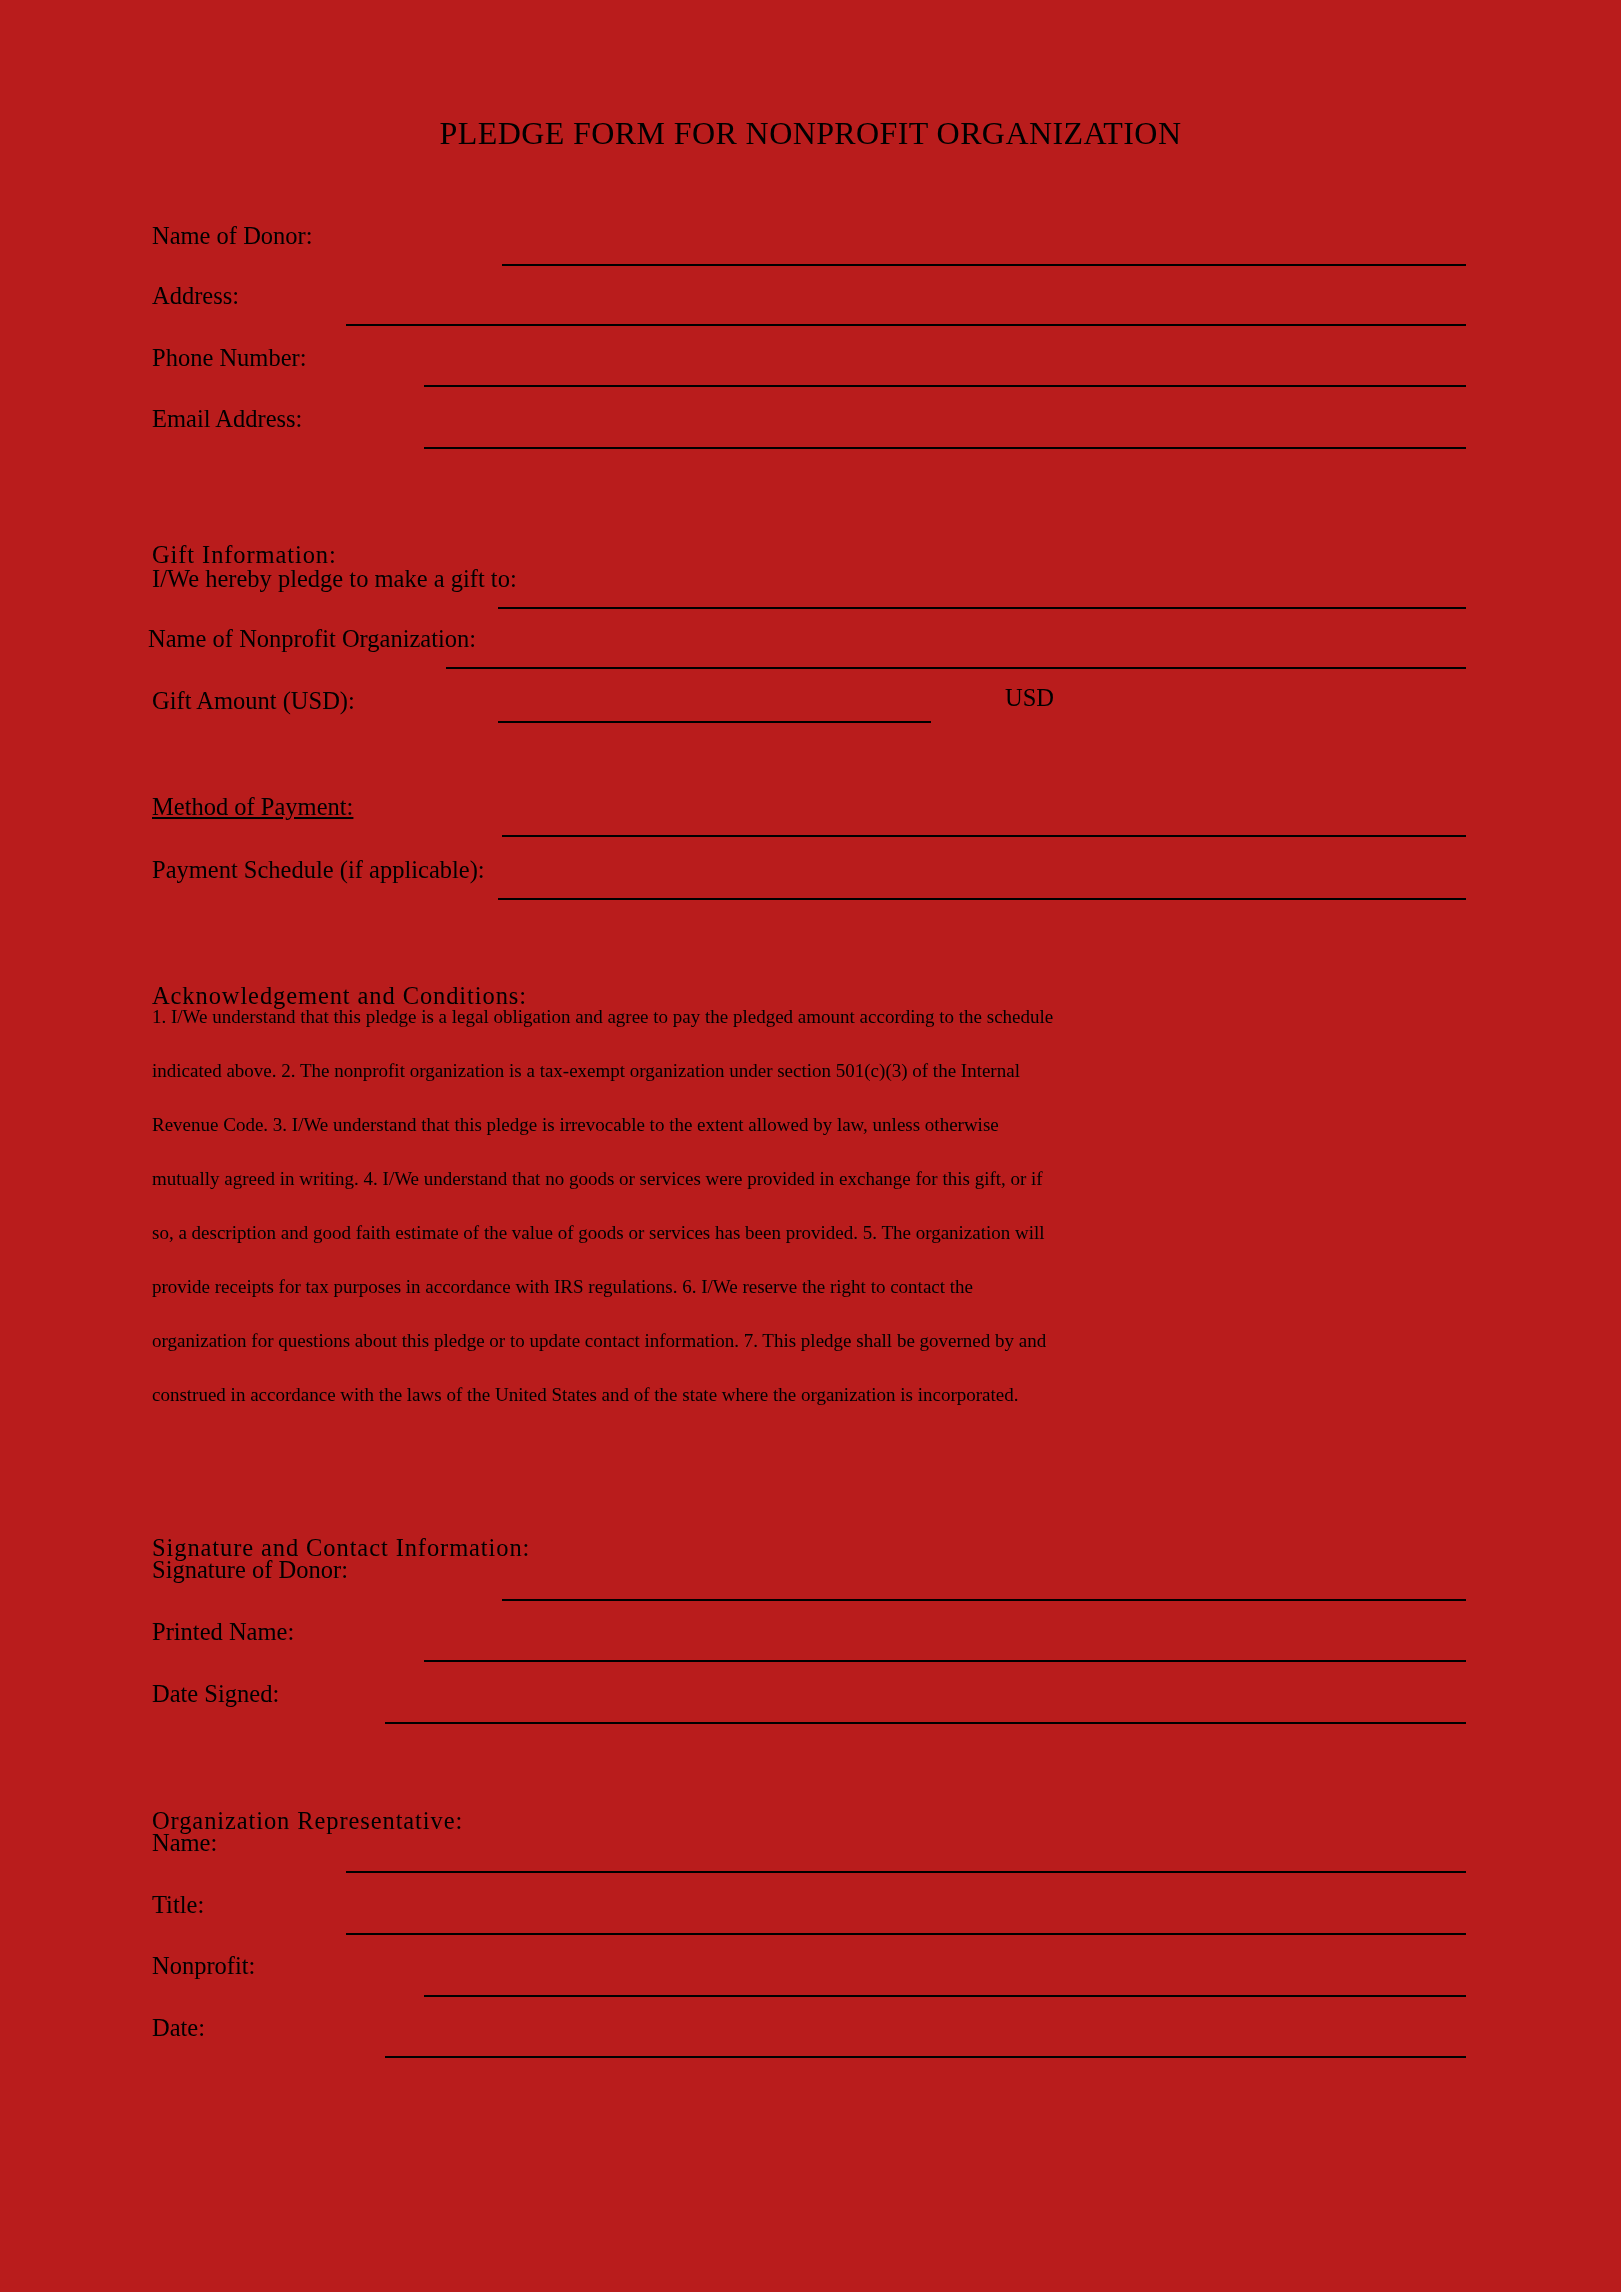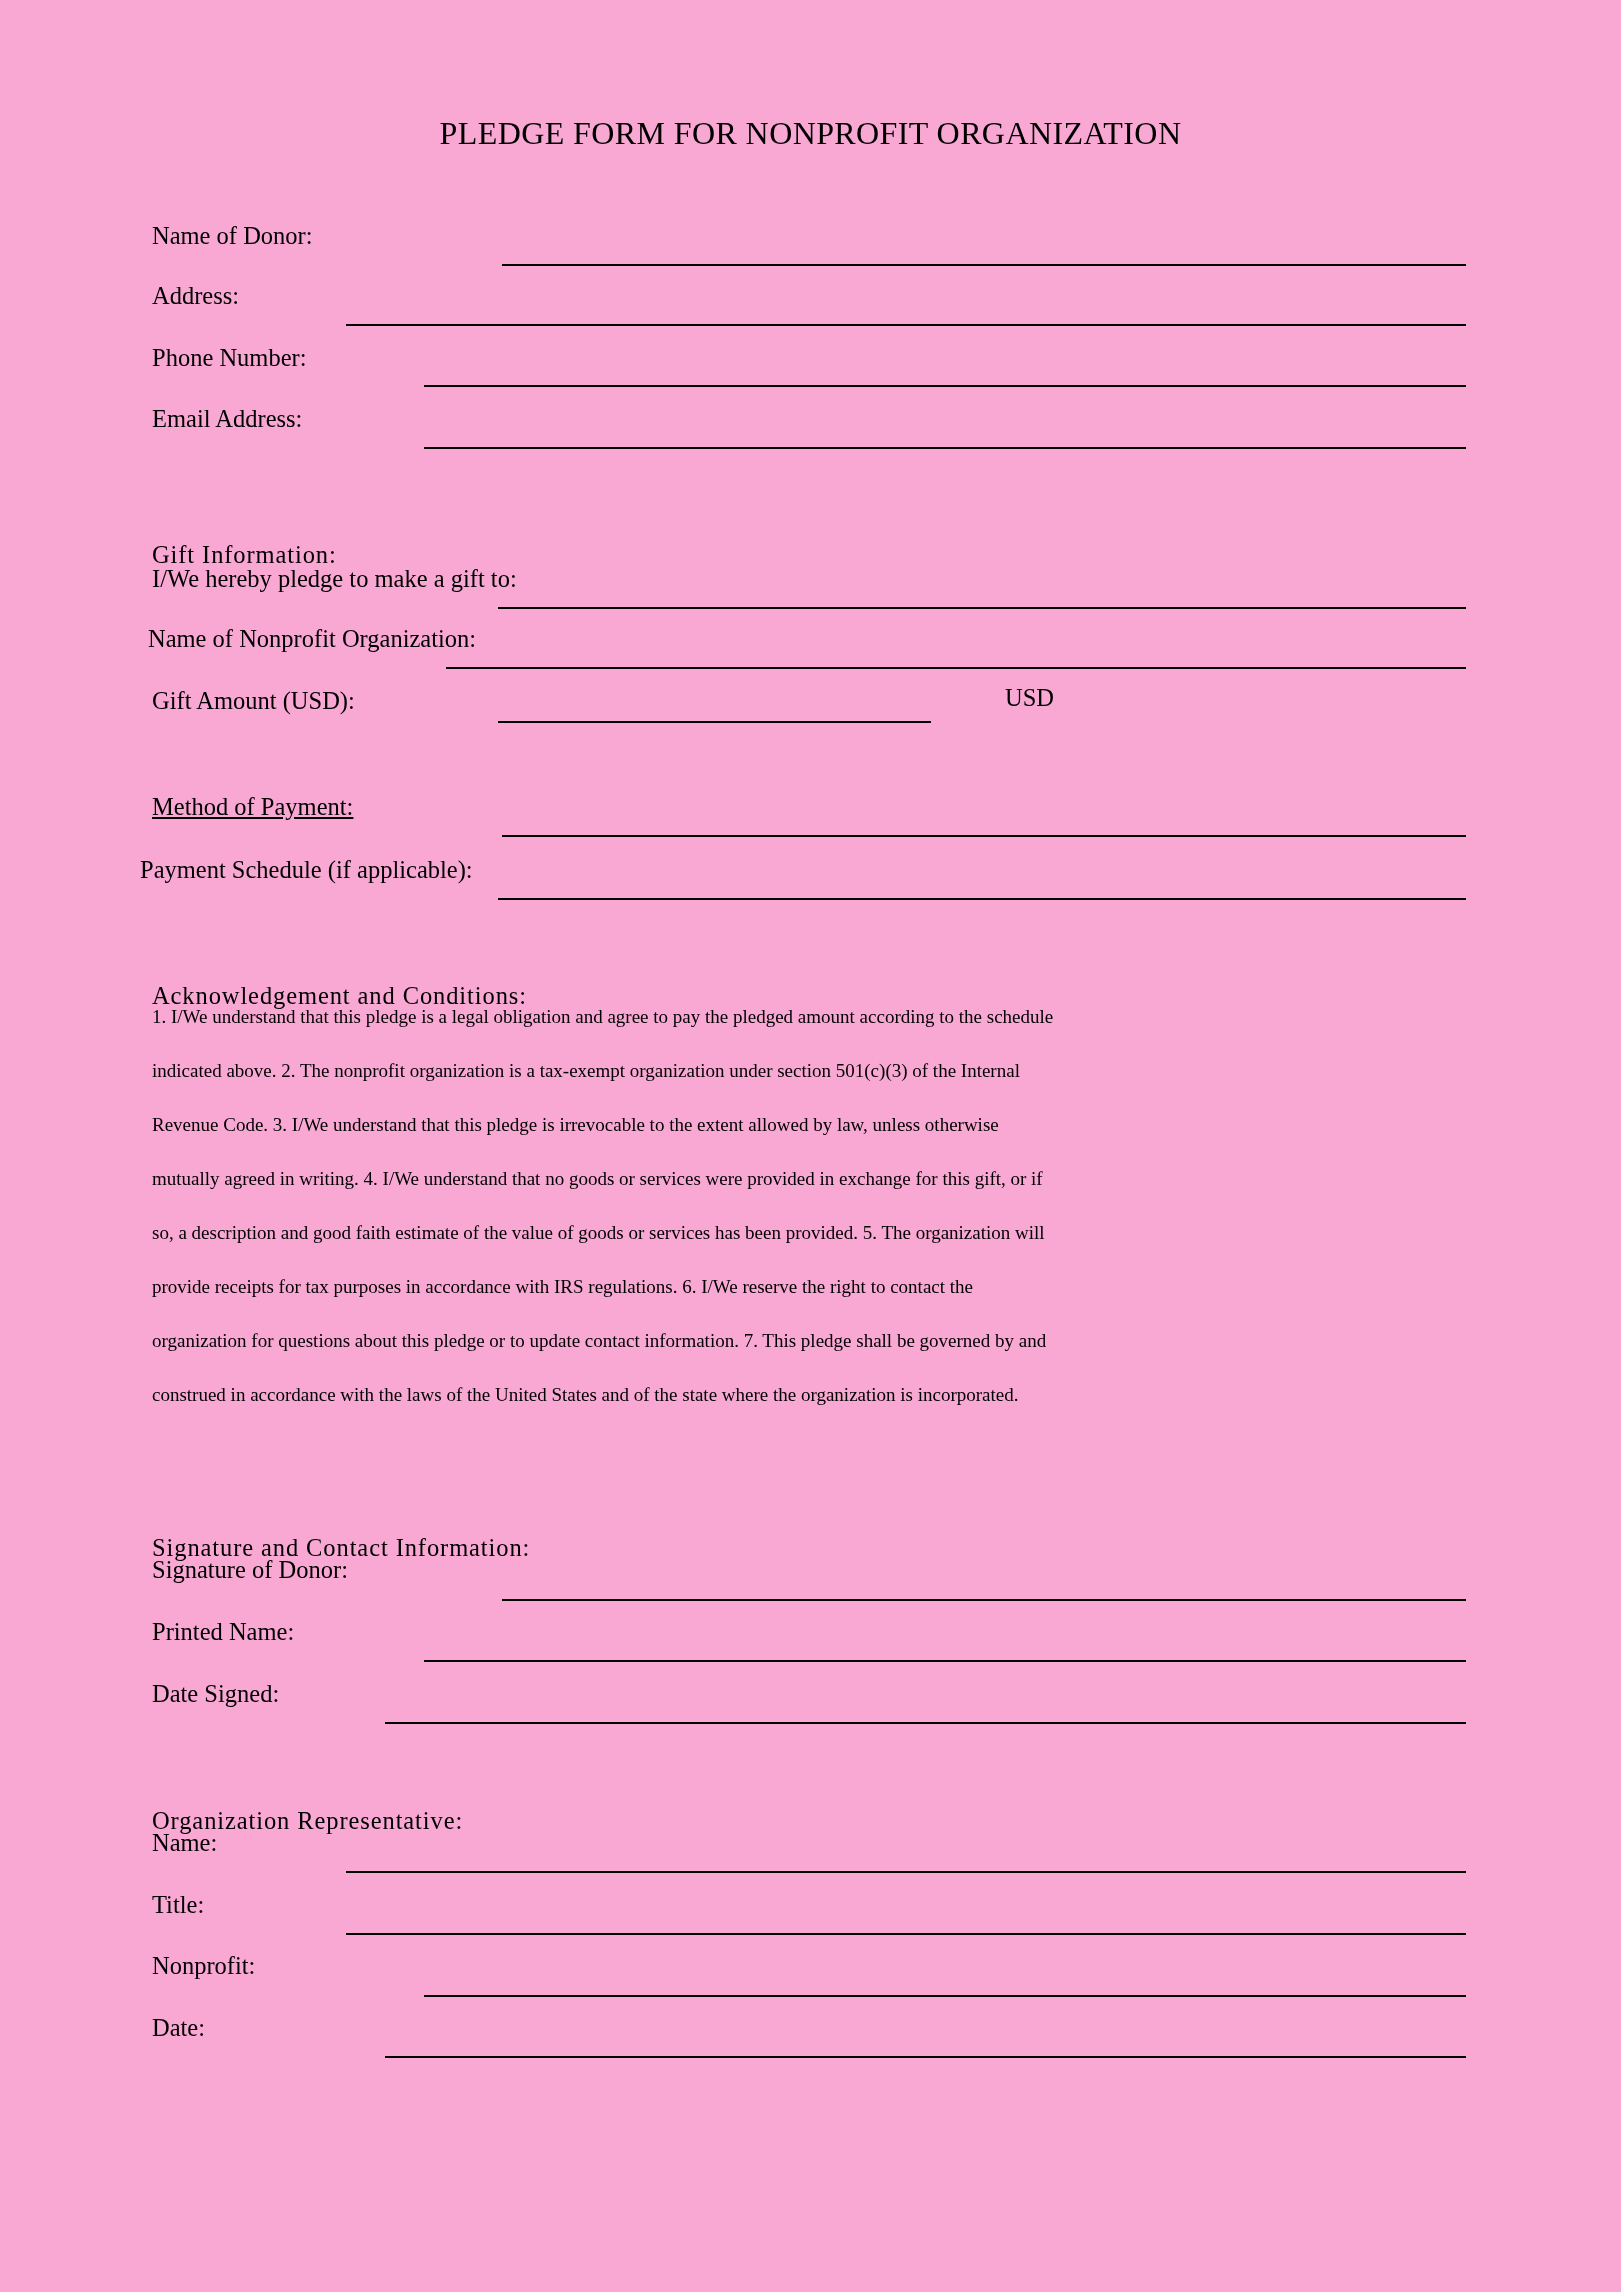--- a/index.html
+++ b/index.html
@@ -9,21 +9,21 @@
     background: #ffffff;
   }
   body {
     font-family: "Liberation Serif", "DejaVu Serif", serif;
     color: #000000;
   }
   .page {
     position: relative;
     width: 1621px;
     height: 2293px;
-    background: #f9a8d4;
+    background: #b91c1c;
     margin: 0 auto;
     overflow: hidden;
   }
   .doc-title {
     position: absolute;
     left: 0;
     top: 115px;
     width: 1621px;
     text-align: center;
     font-size: 32px;
@@ -87,21 +87,21 @@
   <div class="lbl" style="left:148px; top:624px;">Name of Nonprofit Organization:</div>
   <div class="rule" style="left:446px; top:667px; width:1020px;"></div>
 
   <div class="lbl" style="left:152px; top:686px;">Gift Amount (USD):</div>
   <div class="rule" style="left:498px; top:721px; width:433px;"></div>
   <div class="lbl" style="left:1005px; top:683px;">USD</div>
 
   <div class="lbl" style="left:152px; top:792px;text-decoration:underline;">Method of Payment:</div>
   <div class="rule" style="left:502px; top:835px; width:964px;"></div>
 
-  <div class="lbl" style="left:140px; top:855px;">Payment Schedule (if applicable):</div>
+  <div class="lbl" style="left:152px; top:855px;">Payment Schedule (if applicable):</div>
   <div class="rule" style="left:498px; top:898px; width:968px;"></div>
 
   <div class="lbl spaced" style="left:152px; top:957px;">Acknowledgement and Conditions:</div>
 
   <div class="para" style="top:990px;">
     <div class="para-line">1. I/We understand that this pledge is a legal obligation and agree to pay the pledged amount according to the schedule</div>
     <div class="para-line">indicated above. 2. The nonprofit organization is a tax-exempt organization under section 501(c)(3) of the Internal</div>
     <div class="para-line">Revenue Code. 3. I/We understand that this pledge is irrevocable to the extent allowed by law, unless otherwise</div>
     <div class="para-line">mutually agreed in writing. 4. I/We understand that no goods or services were provided in exchange for this gift, or if</div>
     <div class="para-line">so, a description and good faith estimate of the value of goods or services has been provided. 5. The organization will</div>

